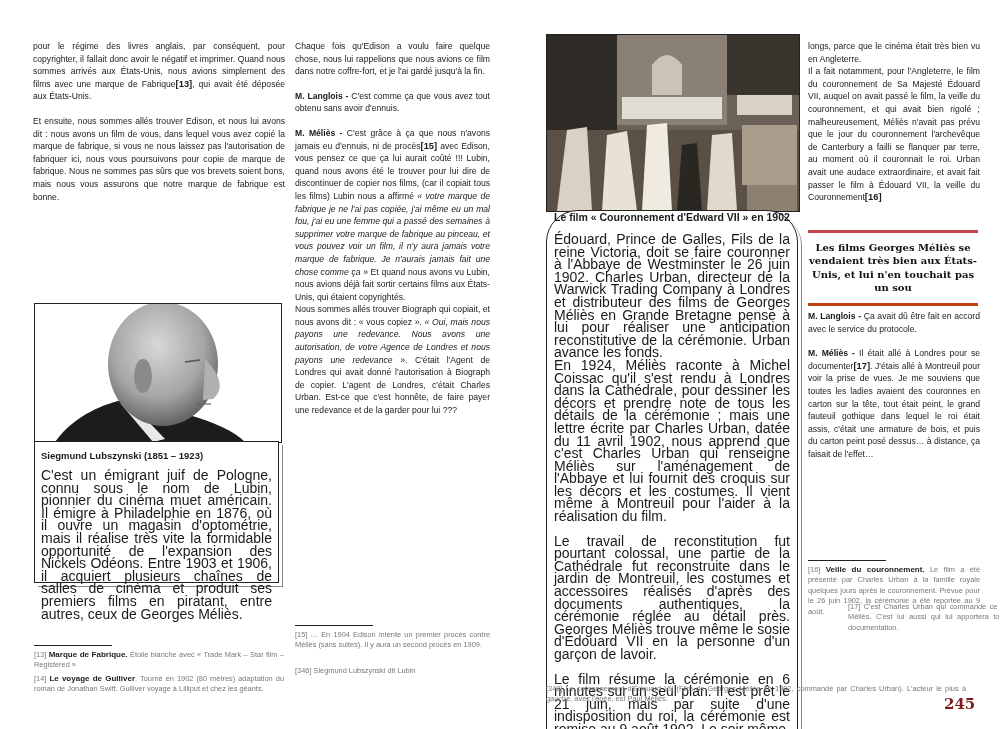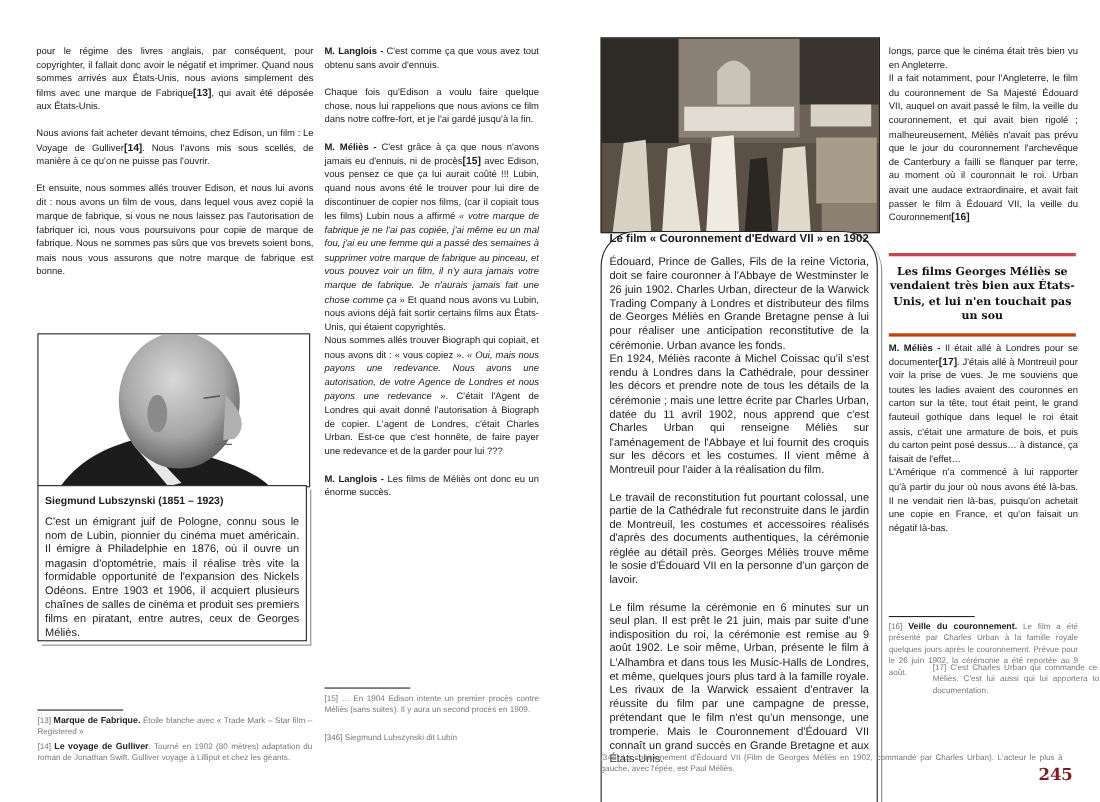--- a/index.html
+++ b/index.html
@@ -10,38 +10,37 @@
   b.ref{font-weight:bold;font-size:9.4px;}
   .sp{font-weight:bold;}
   i{font-style:italic;}
   #c1{left:33px;top:40px;width:252px;}
   #c2{left:295px;top:40px;width:195px;}
   #c3{left:808px;top:40px;width:172px;}
   .box{position:absolute;border:1.5px solid #222;background:#fff;box-shadow:3px 3px 0 0 #fff,4px 4px 0 0 #888;}
   #lubin-photo{position:absolute;left:34px;top:303px;width:246px;height:138px;border:1px solid #222;background:#fff;overflow:hidden;}
   #lubin-box{left:34px;top:441px;width:245px;height:142px;padding:8px 6px;box-sizing:border-box;}
   .box h3{margin:0 0 8px 0;font-size:9.5px;font-weight:bold;}
-  .box .t{font-size:10px;line-height:12.6px;text-align:justify;}
+  .box .t{font-size:14px;line-height:12.6px;text-align:justify;}
   #coron-photo{position:absolute;left:546px;top:34px;width:252px;height:176px;border:1px solid #222;overflow:hidden;background:#5a5046;}
   #coron-box{left:546px;top:210px;width:252px;height:565px;padding:0 7px;box-sizing:border-box;border-radius:32px;}
   #coron-box h3{font-size:10.5px;margin-bottom:10px;}
   #coron-box p{margin:0 0 12px 0;}
   .fn-rule{position:absolute;height:1px;background:#222;width:78px;}
   .fn{position:absolute;font-size:7.4px;line-height:10.4px;color:#777;text-align:justify;}
   .fn b{color:#222;font-weight:bold;font-size:8px;}
   #pull{position:absolute;left:808px;top:230px;width:170px;border-top:3px solid #c2454f;border-bottom:3px solid #c2410c;padding:8px 0;text-align:center;font-family:"DejaVu Serif",serif;font-weight:bold;font-size:10px;line-height:13.4px;color:#111;}
   #pagenum{position:absolute;left:944px;top:695px;font-family:"DejaVu Serif",serif;font-weight:bold;font-size:15px;color:#7f1d1d;}
   #caption348{position:absolute;left:546px;top:668px;width:420px;font-size:7.4px;line-height:10.4px;color:#777;text-align:justify;margin-top:16px;}
 </style>
 </head>
 <body>
 
 <div class="col" id="c1">
   <p><span>pour le régime des livres anglais, par conséquent, pour copyrighter, il fallait donc avoir le négatif et imprimer. Quand nous sommes arrivés aux États-Unis, nous avions simplement des films avec une marque de Fabrique</span><b class="ref">[13]</b><span>, qui avait été déposée aux États-Unis.</span></p>
-  <p><span>Nous avions fait acheter devant témoins, chez Edison, un film : Le Voyage de Gulliver</span><b class="ref">[14]</b><span>. Nous l'avons mis sous scellés, de manière à ce qu'on ne puisse pas l'ouvrir.</span></p>
   <p>Et ensuite, nous sommes allés trouver Edison, et nous lui avons dit : nous avons un film de vous, dans lequel vous avez copié la marque de fabrique, si vous ne nous laissez pas l'autorisation de fabriquer ici, nous vous poursuivons pour copie de marque de fabrique. Nous ne sommes pas sûrs que vos brevets soient bons, mais nous vous assurons que notre marque de fabrique est bonne.</p>
 </div>
 
 <div id="lubin-photo" title="Portrait de Siegmund Lubszynski">
   <svg width="246" height="138" viewBox="0 0 246 138">
     <defs>
       <radialGradient id="hg" cx="0.45" cy="0.35" r="0.7">
         <stop offset="0" stop-color="#d8d8d8"></stop>
           <stop offset="0.6" stop-color="#a5a5a5"></stop>
           <stop offset="1" stop-color="#555"></stop>
@@ -63,25 +62,24 @@
 
 <div class="fn-rule" style="left:34px;top:645px;"></div>
 <div class="fn" style="left:34px;top:650px;width:250px;">
   <span>[13]</span> <b>Marque de Fabrique.</b><span> Étoile blanche avec « Trade Mark – Star film – Registered »</span>
 </div>
 <div class="fn" style="left:34px;top:674px;width:250px;">
   <span>[14]</span> <b>Le voyage de Gulliver</b><span>. Tourné en 1902 (80 mètres) adaptation du roman de Jonathan Swift. Gulliver voyage à Lilliput et chez les géants.</span>
 </div>
 
 <div class="col" id="c2">
+  <p>Chaque fois qu'Edison a voulu faire quelque chose, nous lui rappelions que nous avions ce film dans notre coffre-fort, et je l'ai gardé jusqu'à la fin.</p>
   <p><span class="sp">M. Langlois - </span><span>C'est comme ça que vous avez tout obtenu sans avoir d'ennuis.</span></p>
-  <p>Chaque fois qu'Edison a voulu faire quelque chose, nous lui rappelions que nous avions ce film dans notre coffre-fort, et je l'ai gardé jusqu'à la fin.</p>
   <p class="tight"><span class="sp">M. Méliès - </span><span>C'est grâce à ça que nous n'avons jamais eu d'ennuis, ni de procès</span><b class="ref">[15]</b><span> avec Edison, vous pensez ce que ça lui aurait coûté !!! Lubin, quand nous avons été le trouver pour lui dire de discontinuer de copier nos films, (car il copiait tous les films) Lubin nous a affirmé </span><i>« votre marque de fabrique je ne l'ai pas copiée, j'ai même eu un mal fou, j'ai eu une femme qui a passé des semaines à supprimer votre marque de fabrique au pinceau, et vous pouvez voir un film, il n'y aura jamais votre marque de fabrique. Je n'aurais jamais fait une chose comme ça</i><span> » Et quand nous avons vu Lubin, nous avions déjà fait sortir certains films aux États-Unis, qui étaient copyrightés.</span></p>
   <p><span>Nous sommes allés trouver Biograph qui copiait, et nous avons dit : « vous copiez ». </span><i>« Oui, mais nous payons une redevance. Nous avons une autorisation, de votre Agence de Londres et nous payons une redevance</i><span> ». C'était l'Agent de Londres qui avait donné l'autorisation à Biograph de copier. L'agent de Londres, c'était Charles Urban. Est-ce que c'est honnête, de faire payer une redevance et de la garder pour lui ???</span></p>
-  <p><span class="sp">M. Langlois - </span><span>Les films de Méliès ont donc eu un énorme succès.</span></p>
 </div>
 <div class="fn-rule" style="left:295px;top:625px;"></div>
 <div class="fn" style="left:295px;top:630px;width:195px;">
   <span>[15]</span><span> … En 1904 Edison intente un premier procès contre Méliès (sans suites). Il y aura un second procès en 1909.</span>
 </div>
 <div class="fn" style="left:295px;top:666px;width:195px;">
   <span>[346]</span><span> Siegmund Lubszynski dit Lubin</span>
 </div>
 
 <div id="coron-photo" title="Le couronnement d'Édouard VII, film de Georges Méliès">
@@ -111,22 +109,22 @@
   <p class="t" style="margin:0;">Le film résume la cérémonie en 6 minutes sur un seul plan. Il est prêt le 21 juin, mais par suite d'une indisposition du roi, la cérémonie est remise au 9 août 1902. Le soir même, Urban, présente le film à L'Alhambra et dans tous les Music-Halls de Londres, et même, quelques jours plus tard à la famille royale. Les rivaux de la Warwick essaient d'entraver la réussite du film par une campagne de presse, prétendant que le film n'est qu'un mensonge, une tromperie. Mais le Couronnement d'Édouard VII connaît un grand succès en Grande Bretagne et aux États-Unis.</p>
 </div>
 <div id="caption348">[348] Le couronnement d'Édouard VII (Film de Georges Méliès en 1902, commandé par Charles Urban). L'acteur le plus à gauche, avec l'épée, est Paul Méliès.</div>
 
 <div class="col" id="c3">
   <p class="tight">longs, parce que le cinéma était très bien vu en Angleterre.</p>
   <p><span>Il a fait notamment, pour l'Angleterre, le film du couronnement de Sa Majesté Édouard VII, auquel on avait passé le film, la veille du couronnement, et qui avait bien rigolé ; malheureusement, Méliès n'avait pas prévu que le jour du couronnement l'archevêque de Canterbury a failli se flanquer par terre, au moment où il couronnait le roi. Urban avait une audace extraordinaire, et avait fait passer le film à Édouard VII, la veille du Couronnement</span><b class="ref">[16]</b></p>
 </div>
 <div id="pull">Les films Georges Méliès se vendaient très bien aux États-Unis, et lui n'en touchait pas un sou</div>
 <div class="col" style="left:808px;top:310px;width:172px;">
+  <p><span class="sp">M. Langlois - </span><span>Ça avait dû être fait en accord avec le service du protocole.</span></p>
   <p class="tight"><span class="sp">M. Méliès - </span><span>Il était allé à Londres pour se documenter</span><b class="ref">[17]</b><span>. J'étais allé à Montreuil pour voir la prise de vues. Je me souviens que toutes les ladies avaient des couronnes en carton sur la tête, tout était peint, le grand fauteuil gothique dans lequel le roi était assis, c'était une armature de bois, et puis du carton peint posé dessus… à distance, ça faisait de l'effet…</span></p>
-  <p>L'Amérique n'a commencé à lui rapporter qu'à partir du jour où nous avons été là-bas. Il ne vendait rien là-bas, puisqu'on achetait une copie en France, et qu'on faisait un négatif là-bas.</p>
 </div>
 <div class="fn-rule" style="left:808px;top:560px;"></div>
 <div class="fn" style="left:808px;top:565px;width:172px;">
   <span>[16]</span> <b>Veille du couronnement.</b><span> Le film a été présenté par Charles Urban à la famille royale quelques jours après le couronnement. Prévue pour le 26 juin 1902, la cérémonie a été reportée au 9 août.</span>
 </div>
 <div class="fn" style="left:808px;top:602px;width:172px;margin-left:40px;">
   <span>[17]</span><span> C'est Charles Urban qui commande ce film à Méliès. C'est lui aussi qui lui apportera toute la documentation.</span>
 </div>
 
 <div id="pagenum">245</div>

